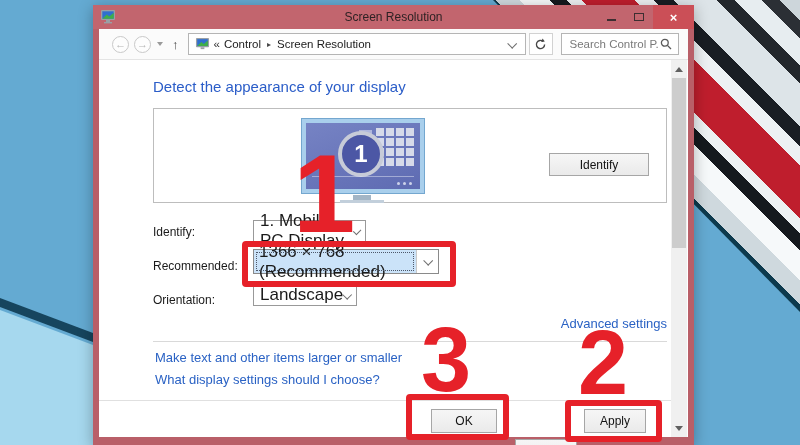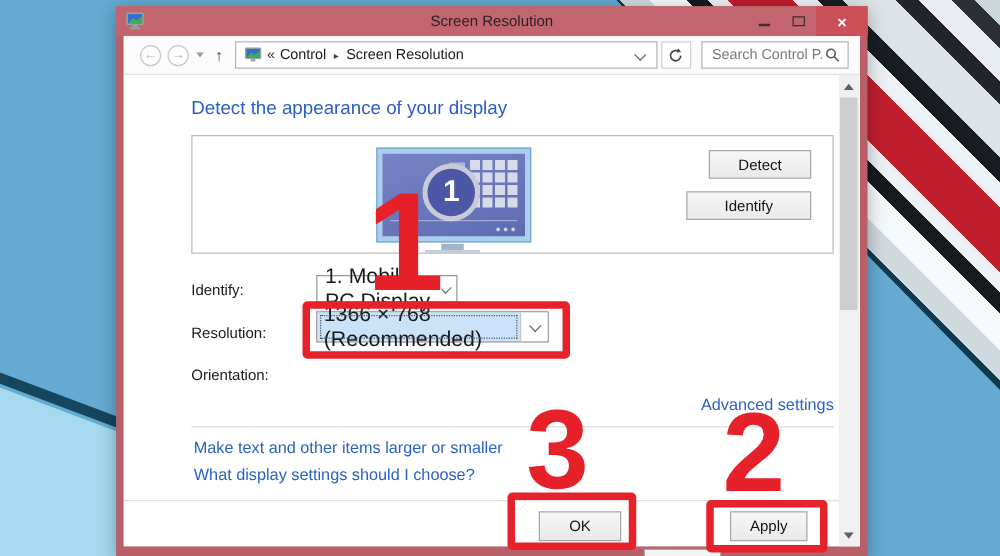--- a/index.html
+++ b/index.html
@@ -260,39 +260,42 @@
             <span class="mon-line"></span>
             <span class="mon-dots">
                 <i></i>
                 <i></i>
                 <i></i>
               </span>
           </div>
         </div>
         <span class="stand-neck"></span>
         <span class="stand-base"></span>
-        <button class="btn btn-detect">Detect</button>
         <button class="btn btn-identify">Identify</button>
       </div>
 
       <span class="field-label" style="top:165px;">Identify:</span>
       <div class="combo combo-display">
         <span>1. Mobile PC Display</span>
         <span class="chevron"></span>
       </div>
 
-      <span class="field-label" style="top:199px;">Resolution:</span>
+      <span class="field-label" style="top:199px;">Recommended:</span>
       <div class="combo combo-res">
         <span class="res-text">1366 × 768 (Recommended)</span>
         <span class="res-arrow">
             <span class="chevron"></span>
           </span>
       </div>
 
       <span class="field-label" style="top:233px;">Orientation:</span>
+      <div class="combo combo-orient">
+        <span>Landscape</span>
+        <span class="chevron"></span>
+      </div>
 
       <a class="link link-advanced" href="#">Advanced settings</a>
       <div class="divider1"></div>
       <a class="link link-maketext" href="#">Make text and other items larger or smaller</a>
       <a class="link link-whatdisplay" href="#">What display settings should I choose?</a>
 
       <div class="divider2"></div>
       <button class="btn btn-ok">OK</button>
       <button class="btn btn-cancel">Cancel</button>
       <button class="btn btn-apply">Apply</button>

